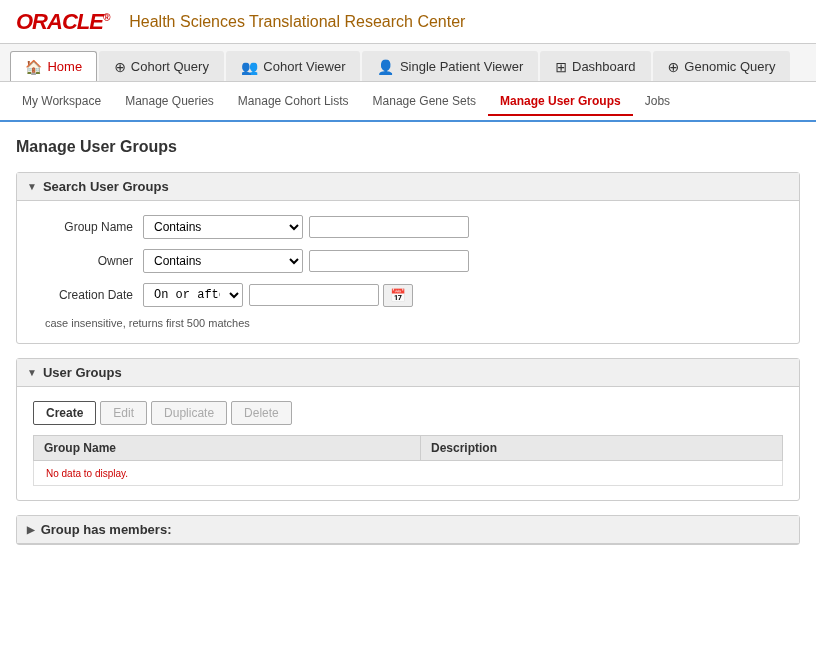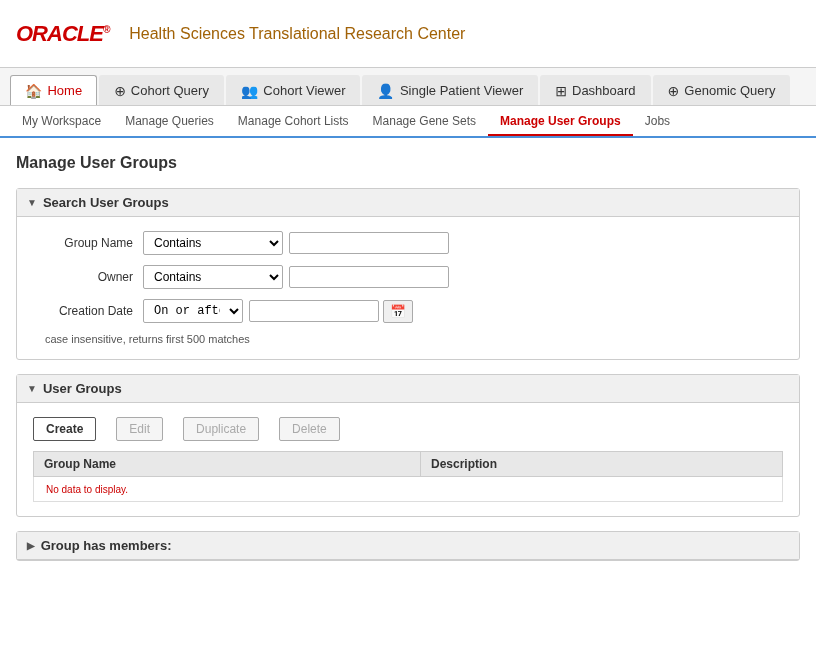--- a/index.html
+++ b/index.html
@@ -5,21 +5,21 @@
     * { box-sizing: border-box; margin: 0; padding: 0; }
     body { font-family: Arial, sans-serif; font-size: 13px; background: #f0f0f0; color: #333; }
 
     
     .header {
       background: #fff;
       border-bottom: 1px solid #ccc;
       padding: 8px 16px;
       display: flex;
       align-items: center;
-      height: 68px;
+      height: 44px;
     }
     .oracle-logo {
       font-size: 22px;
       font-weight: bold;
       color: #c00;
       font-style: italic;
       margin-right: 20px;
       letter-spacing: -1px;
     }
     .oracle-logo span { color: #c00; }
@@ -64,21 +64,21 @@
       font-size: 14px;
     }
 
     
     .sub-nav {
       background: #fff;
       border-bottom: 2px solid #4a90d9;
       display: flex;
       align-items: center;
       padding: 0 10px;
-      height: 32px;
+      height: 40px;
     }
     .sub-nav-item {
       padding: 6px 12px;
       font-size: 12px;
       cursor: pointer;
       color: #555;
       text-decoration: none;
       border-bottom: 2px solid transparent;
       margin-bottom: -2px;
     }
@@ -134,21 +134,21 @@
       margin-bottom: 10px;
     }
     .form-label {
       width: 110px;
       text-align: right;
       padding-right: 10px;
       font-size: 12px;
       color: #333;
     }
     .form-select {
-      width: 140px;
+      width: 160px;
       padding: 3px 6px;
       font-size: 12px;
       border: 1px solid #aaa;
       background: #fff;
       border-radius: 2px;
       margin-right: 6px;
     }
     .form-input {
       width: 160px;
       padding: 3px 6px;
@@ -171,21 +171,21 @@
       font-size: 11px;
       color: #555;
       margin-top: 8px;
       padding-left: 4px;
       margin-left: 8px;
     }
 
     
     .toolbar {
       display: flex;
-      gap: 20px;
+      gap: 4px;
       margin-bottom: 10px;
     }
     .toolbar-btn {
       padding: 4px 12px;
       font-size: 12px;
       border: 1px solid #aaa;
       background: #f5f5f5;
       cursor: pointer;
       border-radius: 2px;
       color: #333;

